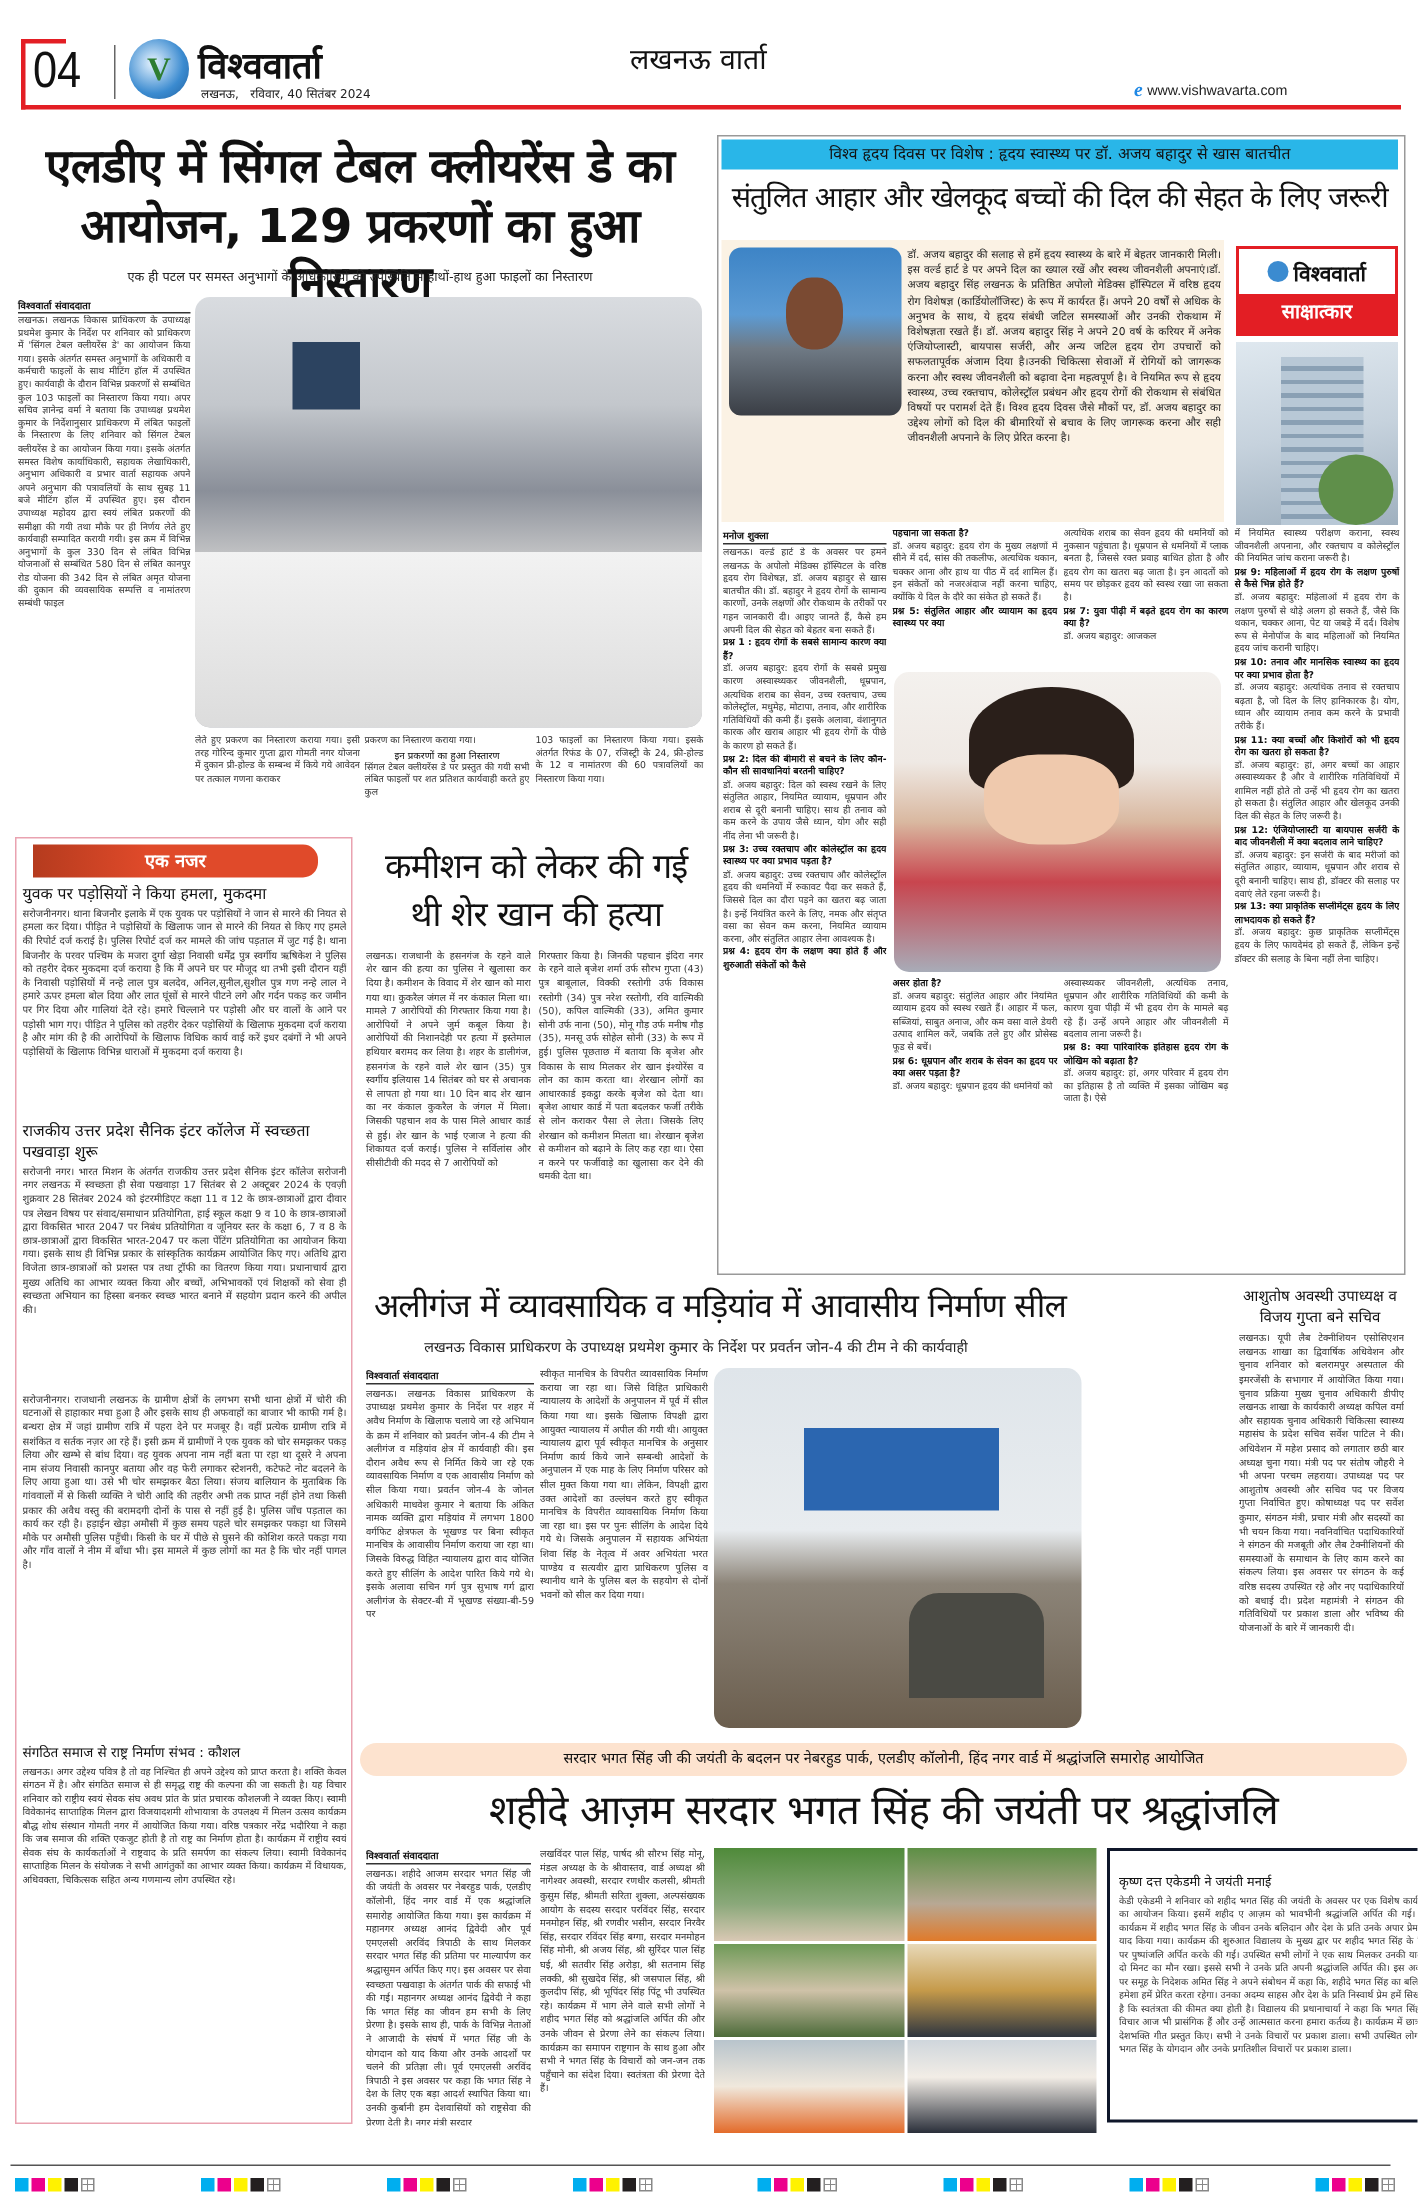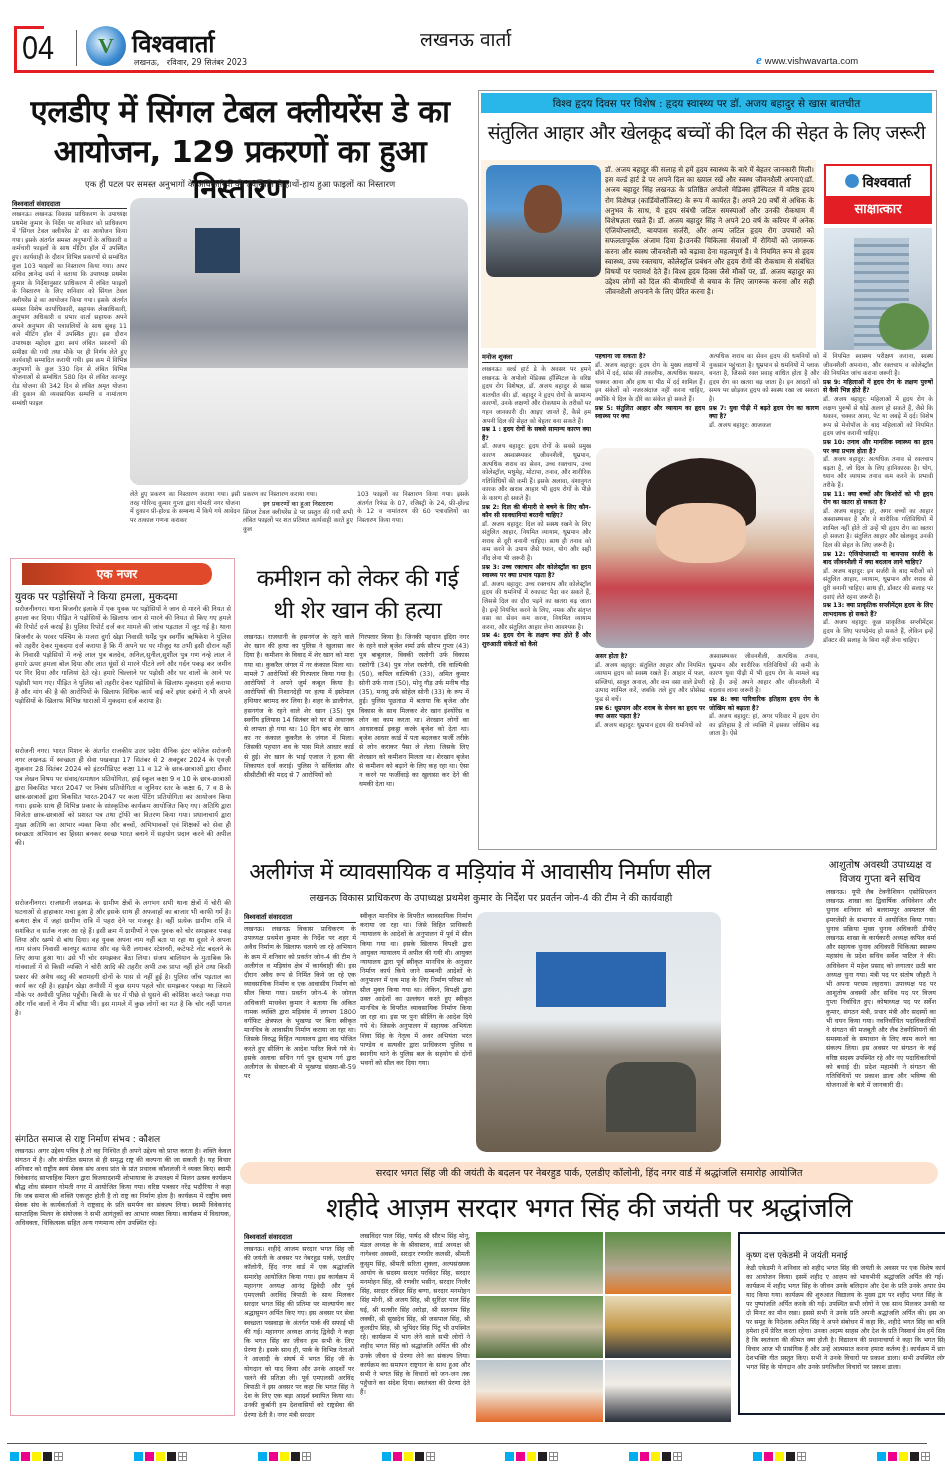--- a/index.html
+++ b/index.html
@@ -19,21 +19,21 @@
 </head>
 <body>
 
 <div class="abs" id="redtop"></div>
 <div class="abs" id="redleft"></div>
 <div class="abs" id="redline"></div>
 <div class="abs" style="left:22px;top:28px;font-size:34px;font-family:'Liberation Sans',sans-serif;color:#111;transform:scaleX(0.85);transform-origin:left">04</div>
 <div class="abs" style="left:76px;top:30px;width:1px;height:36px;background:#666"></div>
 <div class="abs" style="left:86px;top:26px;width:40px;height:40px;border-radius:50%;background:radial-gradient(circle at 40% 40%,#e8f4ff,#3b8bd0 60%,#1f5f9e);display:flex;align-items:center;justify-content:center;font-weight:bold;color:#2e7d32;font-size:22px;font-family:'Liberation Serif',serif">V</div>
 <div class="abs" style="left:132px;top:26px;font-size:24px;font-weight:bold;color:#111">विश्ववार्ता</div>
-<div class="abs" style="left:134px;top:56px;font-size:8px;color:#222;white-space:pre">लखनऊ,   रविवार, 29 सितंबर 2023</div>
+<div class="abs" style="left:134px;top:56px;font-size:8px;color:#222;white-space:pre">लखनऊ,   रविवार, 40 सितंबर 2024</div>
 <div class="abs" style="left:420px;top:26px;font-size:19px;color:#111">लखनऊ वार्ता</div>
 <div class="abs" style="left:756px;top:52px;display:flex;align-items:center;gap:3px">
   <span style="font-size:13px;color:#1e88e5;font-weight:bold;font-family:'Liberation Serif',serif;font-style:italic">e</span>
   <span style="font-size:9.5px;color:#222;font-family:'Liberation Sans',sans-serif">www.vishwavarta.com</span>
 </div>
 
 <div class="abs head-big" style="left:10px;top:92px;width:460px;font-size:31px;line-height:38px">एलडीए में सिंगल टेबल क्लीयरेंस डे का</div>
 <div class="abs head-big" style="left:10px;top:132px;width:460px;font-size:31px;line-height:38px">आयोजन, 129 प्रकरणों का हुआ निस्तारण</div>
 <div class="abs" style="left:10px;top:178px;width:460px;font-size:8.5px;text-align:center;color:#222">एक ही पटल पर समस्त अनुभागों के अधिकारियों की उपस्थिति से हाथों-हाथ हुआ फाइलों का निस्तारण</div>
 <div class="abs" style="left:12px;top:199px;width:115px;font-size:6.5px;font-weight:bold;border-bottom:1px solid #333">विश्ववार्ता संवाददाता</div>
@@ -121,37 +121,38 @@
 </div>
 
 <div class="abs" style="left:10px;top:558px;width:225px;height:858px;border:1px solid #e9a2b0"></div>
 <div class="abs" style="left:22px;top:563px;width:190px;height:22px;border-radius:0 10px 10px 0;background:linear-gradient(90deg,#b53b1e,#e04a2a 40%,#e04a2a);color:#fff;font-weight:bold;font-size:12px;line-height:22px;text-align:center">एक नजर</div>
 <div class="abs" style="left:15px;top:590px;width:216px;height:822px;overflow:hidden">
   <div>
     <div style="font-size:10.5px;line-height:13px;margin-bottom:2px">युवक पर पड़ोसियों ने किया हमला, मुकदमा</div>
     <div class="body-text" style="font-size:6.6px;line-height:9.2px;height:138px">सरोजनीनगर। थाना बिजनौर इलाके में एक युवक पर पड़ोसियों ने जान से मारने की नियत से हमला कर दिया। पीड़ित ने पड़ोसियों के खिलाफ जान से मारने की नियत से किए गए हमले की रिपोर्ट दर्ज कराई है। पुलिस रिपोर्ट दर्ज कर मामले की जांच पड़ताल में जुट गई है। थाना बिजनौर के परवर पश्चिम के मजरा दुर्गा खेड़ा निवासी धर्मेंद्र पुत्र स्वर्गीय ऋषिकेश ने पुलिस को तहरीर देकर मुकदमा दर्ज कराया है कि मैं अपने घर पर मौजूद था तभी इसी दौरान यहीं के निवासी पड़ोसियों में नन्हे लाल पुत्र बलदेव, अनिल,सुनील,सुशील पुत्र गण नन्हे लाल ने हमारे ऊपर हमला बोल दिया और लात घूंसों से मारने पीटने लगे और गर्दन पकड़ कर जमीन पर गिर दिया और गालियां देते रहे। हमारे चिल्लाने पर पड़ोसी और घर वालों के आने पर पड़ोसी भाग गए। पीड़ित ने पुलिस को तहरीर देकर पड़ोसियों के खिलाफ मुकदमा दर्ज कराया है और मांग की है की आरोपियों के खिलाफ विधिक कार्य वाई करें इधर दबंगों ने भी अपने पड़ोसियों के खिलाफ विभिन्न धाराओं में मुकदमा दर्ज कराया है।</div>
   </div>
   <div style="margin-top:4px">
+    <div style="font-size:10.5px;line-height:14px;margin-bottom:2px">राजकीय उत्तर प्रदेश सैनिक इंटर कॉलेज में स्वच्छता पखवाड़ा शुरू</div>
     <div class="body-text" style="font-size:6.6px;line-height:9.2px;height:148px">सरोजनी नगर। भारत मिशन के अंतर्गत राजकीय उत्तर प्रदेश सैनिक इंटर कॉलेज सरोजनी नगर लखनऊ में स्वच्छता ही सेवा पखवाड़ा 17 सितंबर से 2 अक्टूबर 2024 के एवज़ी शुक्रवार 28 सितंबर 2024 को इंटरमीडिएट कक्षा 11 व 12 के छात्र-छात्राओं द्वारा दीवार पत्र लेखन विषय पर संवाद/समाधान प्रतियोगिता, हाई स्कूल कक्षा 9 व 10 के छात्र-छात्राओं द्वारा विकसित भारत 2047 पर निबंध प्रतियोगिता व जूनियर स्तर के कक्षा 6, 7 व 8 के छात्र-छात्राओं द्वारा विकसित भारत-2047 पर कला पेंटिंग प्रतियोगिता का आयोजन किया गया। इसके साथ ही विभिन्न प्रकार के सांस्कृतिक कार्यक्रम आयोजित किए गए। अतिथि द्वारा विजेता छात्र-छात्राओं को प्रशस्त पत्र तथा ट्रॉफी का वितरण किया गया। प्रधानाचार्य द्वारा मुख्य अतिथि का आभार व्यक्त किया और बच्चों, अभिभावकों एवं शिक्षकों को सेवा ही स्वच्छता अभियान का हिस्सा बनकर स्वच्छ भारत बनाने में सहयोग प्रदान करने की अपील की।</div>
   </div>
   <div style="margin-top:4px">
     <div class="body-text" style="font-size:6.6px;line-height:9.2px;height:230px">सरोजनीनगर। राजधानी लखनऊ के ग्रामीण क्षेत्रों के लगभग सभी थाना क्षेत्रों में चोरी की घटनाओं से हाहाकार मचा हुआ है और इसके साथ ही अफवाहों का बाजार भी काफी गर्म है। बन्थरा क्षेत्र में जहां ग्रामीण रात्रि में पहरा देने पर मजबूर है। वहीं प्रत्येक ग्रामीण रात्रि में सशंकित व सर्तक नज़र आ रहे हैं। इसी क्रम में ग्रामीणों ने एक युवक को चोर समझकर पकड़ लिया और खम्भे से बांध दिया। वह युवक अपना नाम नहीं बता पा रहा था दूसरे ने अपना नाम संजय निवासी कानपुर बताया और वह फेरी लगाकर स्टेशनरी, कटेफटे नोट बदलने के लिए आया हुआ था। उसे भी चोर समझकर बैठा लिया। संजय बालियान के मुताबिक कि गांववालों में से किसी व्यक्ति ने चोरी आदि की तहरीर अभी तक प्राप्त नहीं होने तथा किसी प्रकार की अवैध वस्तु की बरामदगी दोनों के पास से नहीं हुई है। पुलिस जाँच पड़ताल का कार्य कर रही है। हड़ाईन खेड़ा अमौसी में कुछ समय पहले चोर समझकर पकड़ा था जिसमे मौके पर अमौसी पुलिस पहुँची। किसी के घर में पीछे से घुसने की कोशिश करते पकड़ा गया और गाँव वालों ने नीम में बाँधा भी। इस मामले में कुछ लोगों का मत है कि चोर नहीं पागल है।</div>
   </div>
   <div style="margin-top:4px">
     <div style="font-size:9px;line-height:12px;margin-bottom:2px;font-weight:normal">संगठित समाज से राष्ट्र निर्माण संभव : कौशल</div>
     <div class="body-text" style="font-size:6.4px;line-height:9px;height:210px">लखनऊ। अगर उद्देश्य पवित्र है तो वह निश्चित ही अपने उद्देश्य को प्राप्त करता है। शक्ति केवल संगठन में है। और संगठित समाज से ही समृद्ध राष्ट्र की कल्पना की जा सकती है। यह विचार शनिवार को राष्ट्रीय स्वयं सेवक संघ अवध प्रांत के प्रांत प्रचारक कौशलजी ने व्यक्त किए। स्वामी विवेकानंद साप्ताहिक मिलन द्वारा विजयादशमी शोभायात्रा के उपलक्ष्य में मिलन उत्सव कार्यक्रम बौद्ध शोध संस्थान गोमती नगर में आयोजित किया गया। वरिष्ठ पत्रकार नरेंद्र भदौरिया ने कहा कि जब समाज की शक्ति एकजुट होती है तो राष्ट्र का निर्माण होता है। कार्यक्रम में राष्ट्रीय स्वयं सेवक संघ के कार्यकर्ताओं ने राष्ट्रवाद के प्रति समर्पण का संकल्प लिया। स्वामी विवेकानंद साप्ताहिक मिलन के संयोजक ने सभी आगंतुकों का आभार व्यक्त किया। कार्यक्रम में विधायक, अधिवक्ता, चिकित्सक सहित अन्य गणमान्य लोग उपस्थित रहे।</div>
   </div>
 </div>
 
 <div class="abs head-big" style="left:245px;top:562px;width:225px;font-size:23px;line-height:32px;font-weight:normal">कमीशन को लेकर की गई थी शेर खान की हत्या</div>
 <div class="abs body-text" style="left:244px;top:633px;width:110px;height:215px;font-size:6.4px;line-height:9.2px">लखनऊ। राजधानी के हसनगंज के रहने वाले शेर खान की हत्या का पुलिस ने खुलासा कर दिया है। कमीशन के विवाद में शेर खान को मारा गया था। कुकरैल जंगल में नर कंकाल मिला था। मामले 7 आरोपियों की गिरफ्तार किया गया है। आरोपियों ने अपने जुर्म कबूल किया है। आरोपियों की निशानदेही पर हत्या में इस्तेमाल हथियार बरामद कर लिया है। शहर के डालीगंज, हसनगंज के रहने वाले शेर खान (35) पुत्र स्वर्गीय इलियास 14 सितंबर को घर से अचानक से लापता हो गया था। 10 दिन बाद शेर खान का नर कंकाल कुकरैल के जंगल में मिला। जिसकी पहचान शव के पास मिले आधार कार्ड से हुई। शेर खान के भाई एजाज ने हत्या की शिकायत दर्ज कराई। पुलिस ने सर्विलांस और सीसीटीवी की मदद से 7 आरोपियों को</div>
 <div class="abs body-text" style="left:359px;top:633px;width:110px;height:215px;font-size:6.4px;line-height:9.2px">गिरफ्तार किया है। जिनकी पहचान इंदिरा नगर के रहने वाले बृजेश शर्मा उर्फ सौरभ गुप्ता (43) पुत्र बाबूलाल, विक्की रस्तोगी उर्फ विकास रस्तोगी (34) पुत्र नरेश रस्तोगी, रवि वाल्मिकी (50), कपिल वाल्मिकी (33), अमित कुमार सोनी उर्फ नाना (50), मोनू गौड़ उर्फ मनीष गौड़ (35), मनसू उर्फ सोहेल सोनी (33) के रूप में हुई। पुलिस पूछताछ में बताया कि बृजेश और विकास के साथ मिलकर शेर खान इंश्योरेंस व लोन का काम करता था। शेरखान लोगों का आधारकार्ड इकट्ठा करके बृजेश को देता था। बृजेश आधार कार्ड में पता बदलकर फर्जी तरीके से लोन कराकर पैसा ले लेता। जिसके लिए शेरखान को कमीशन मिलता था। शेरखान बृजेश से कमीशन को बढ़ाने के लिए कह रहा था। ऐसा न करने पर फर्जीवाड़े का खुलासा कर देने की धमकी देता था।</div>
 
 <div class="abs head-big" style="left:240px;top:856px;width:480px;font-size:22px;line-height:32px;font-weight:normal">अलीगंज में व्यावसायिक व मड़ियांव में आवासीय निर्माण सील</div>
-<div class="abs" style="left:251px;top:891px;width:480px;font-size:9.5px;text-align:center;color:#222">लखनऊ विकास प्राधिकरण के उपाध्यक्ष प्रथमेश कुमार के निर्देश पर प्रवर्तन जोन-4 की टीम ने की कार्यवाही</div>
+<div class="abs" style="left:224px;top:891px;width:480px;font-size:9.5px;text-align:center;color:#222">लखनऊ विकास प्राधिकरण के उपाध्यक्ष प्रथमेश कुमार के निर्देश पर प्रवर्तन जोन-4 की टीम ने की कार्यवाही</div>
 <div class="abs" style="left:244px;top:912px;width:112px;height:240px;overflow:hidden">
   <div class="byline">विश्ववार्ता संवाददाता</div>
   <div class="body-text" style="font-size:6.4px;line-height:9.2px">लखनऊ। लखनऊ विकास प्राधिकरण के उपाध्यक्ष प्रथमेश कुमार के निर्देश पर शहर में अवैध निर्माण के खिलाफ चलाये जा रहे अभियान के क्रम में शनिवार को प्रवर्तन जोन-4 की टीम ने अलीगंज व मड़ियांव क्षेत्र में कार्यवाही की। इस दौरान अवैध रूप से निर्मित किये जा रहे एक व्यावसायिक निर्माण व एक आवासीय निर्माण को सील किया गया। प्रवर्तन जोन-4 के जोनल अधिकारी माधवेश कुमार ने बताया कि अंकित नामक व्यक्ति द्वारा मड़ियांव में लगभग 1800 वर्गफिट क्षेत्रफल के भूखण्ड पर बिना स्वीकृत मानचित्र के आवासीय निर्माण कराया जा रहा था। जिसके विरुद्ध विहित न्यायालय द्वारा वाद योजित करते हुए सीलिंग के आदेश पारित किये गये थे। इसके अलावा सचिन गर्ग पुत्र सुभाष गर्ग द्वारा अलीगंज के सेक्टर-बी में भूखण्ड संख्या-बी-59 पर</div>
 </div>
 <div class="abs body-text" style="left:360px;top:912px;width:112px;height:240px;font-size:6.4px;line-height:9.2px">स्वीकृत मानचित्र के विपरीत व्यावसायिक निर्माण कराया जा रहा था। जिसे विहित प्राधिकारी न्यायालय के आदेशों के अनुपालन में पूर्व में सील किया गया था। इसके खिलाफ विपक्षी द्वारा आयुक्त न्यायालय में अपील की गयी थी। आयुक्त न्यायालय द्वारा पूर्व स्वीकृत मानचित्र के अनुसार निर्माण कार्य किये जाने सम्बन्धी आदेशों के अनुपालन में एक माह के लिए निर्माण परिसर को सील मुक्त किया गया था। लेकिन, विपक्षी द्वारा उक्त आदेशों का उल्लंघन करते हुए स्वीकृत मानचित्र के विपरीत व्यावसायिक निर्माण किया जा रहा था। इस पर पुनः सीलिंग के आदेश दिये गये थे। जिसके अनुपालन में सहायक अभियंता शिवा सिंह के नेतृत्व में अवर अभियंता भरत पाण्डेय व सत्यवीर द्वारा प्राधिकरण पुलिस व स्थानीय थाने के पुलिस बल के सहयोग से दोनों भवनों को सील कर दिया गया।</div>
 <div class="abs photo" style="left:476px;top:912px;width:245px;height:240px;background:linear-gradient(180deg,#dfe5ea 0%,#e8ecef 45%,#8c8478 60%,#6b5e4e 100%)">
   <div style="position:absolute;left:60px;top:40px;width:130px;height:55px;background:#2b66b0"></div>
   <div style="position:absolute;left:130px;top:150px;width:90px;height:70px;background:#4a4a44;border-radius:20px 20px 0 0"></div>
 </div>
 

